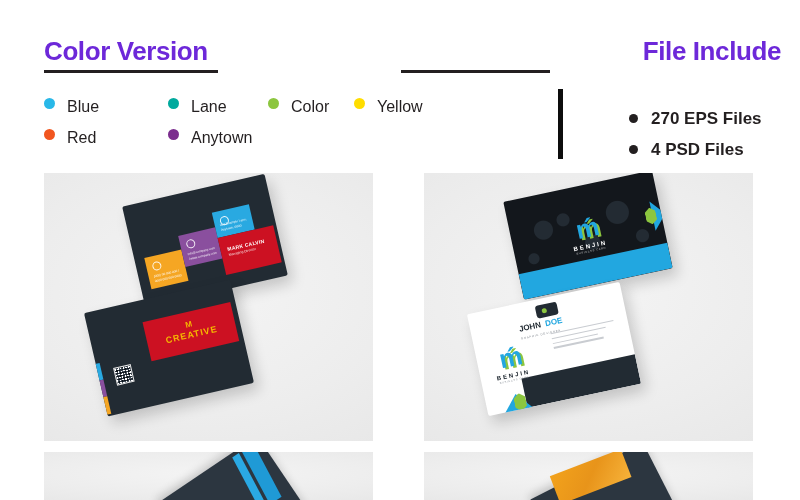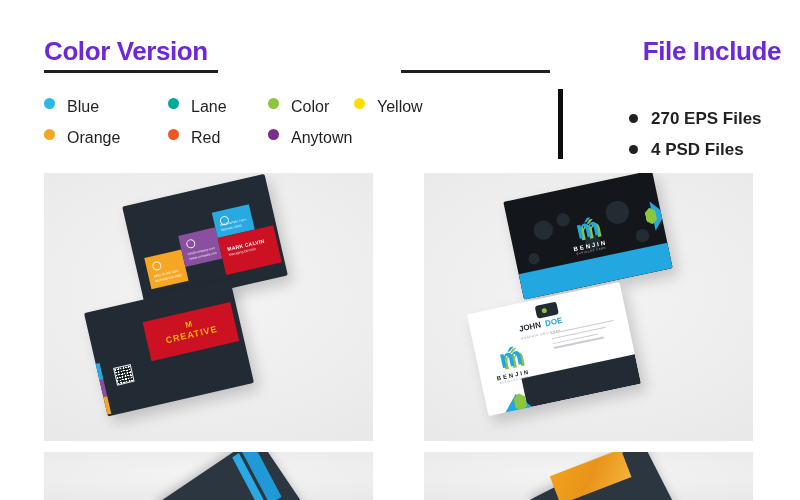--- a/index.html
+++ b/index.html
@@ -394,24 +394,20 @@
       </div>
       <div class="swatch-item">
         <span class="dot" style="background:#8cc63f"></span>
         <span class="swatch-label">Color</span>
       </div>
       <div class="swatch-item">
         <span class="dot" style="background:#ffdd00"></span>
         <span class="swatch-label">Yellow</span>
       </div>
 
-      <div class="swatch-item">
-        <span class="dot" style="background:#f5a623"></span>
-        <span class="swatch-label">Orange</span>
-      </div>
       <div class="swatch-item">
         <span class="dot" style="background:#f1561f"></span>
         <span class="swatch-label">Red</span>
       </div>
       <div class="swatch-item">
         <span class="dot" style="background:#7b2d8e"></span>
         <span class="swatch-label">Anytown</span>
       </div>
       <div></div>
     </div>

